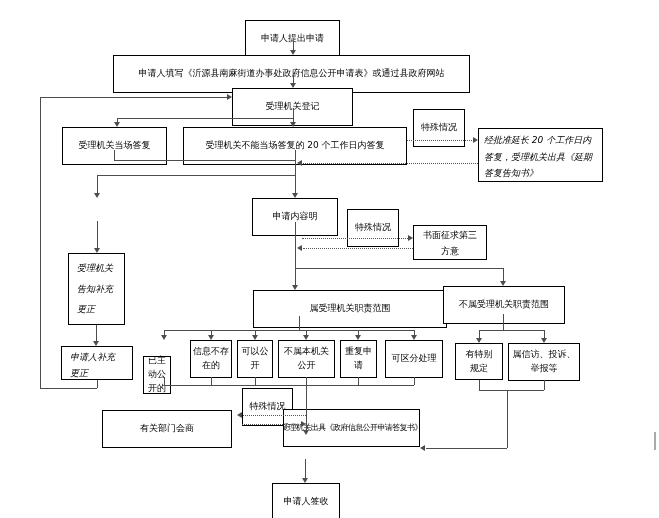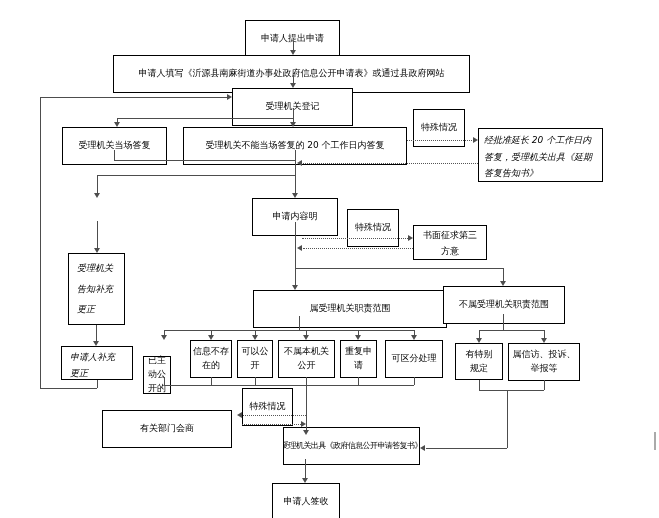--- a/index.html
+++ b/index.html
@@ -43,21 +43,21 @@
   <div class="node" style="left:143px;top:356px;width:28px;height:37px">已主动公开的</div>
   <div class="node" style="left:190px;top:340px;width:42px;height:37px">信息不存在的</div>
   <div class="node" style="left:237px;top:340px;width:36px;height:37px">可以公开</div>
   <div class="node" style="left:278px;top:340px;width:57px;height:37px">不属本机关公开</div>
   <div class="node" style="left:340px;top:340px;width:37px;height:37px">重复申请</div>
   <div class="node" style="left:385px;top:340px;width:58px;height:37px">可区分处理</div>
   <div class="node" style="left:242px;top:388px;width:51px;height:19px">特殊情况</div>
   <div class="node" style="left:102px;top:410px;width:130px;height:23px">有关部门会商</div>
   <div class="node" style="left:455px;top:343px;width:48px;height:37px;padding:7px 8px">有特别规定</div>
   <div class="node" style="left:508px;top:343px;width:72px;height:37px">属信访、投诉、举报等</div>
-  <div class="node nowrap fs8" style="left:283px;top:427px;width:137px;height:16px">受理机关出具《政府信息公开申请答复书》</div>
+  <div class="node nowrap fs8" style="left:283px;top:409px;width:137px;height:16px">受理机关出具《政府信息公开申请答复书》</div>
   <div class="node" style="left:272px;top:483px;width:68px;height:19px">申请人签收</div>
 
   <div class="lv" style="left:293px;top:42px;height:8px"></div>
   <div class="lv" style="left:293px;top:75px;height:8px"></div>
   <div class="lv" style="left:293px;top:108px;height:14px"></div>
   <div class="lh" style="left:117px;top:118px;width:176px"></div>
   <div class="lv" style="left:117px;top:118px;height:4px"></div>
   <div class="lh" style="left:40px;top:97px;width:187px"></div>
   <div class="lv" style="left:40px;top:97px;height:291px"></div>
   <div class="lh" style="left:40px;top:388px;width:57px"></div>

